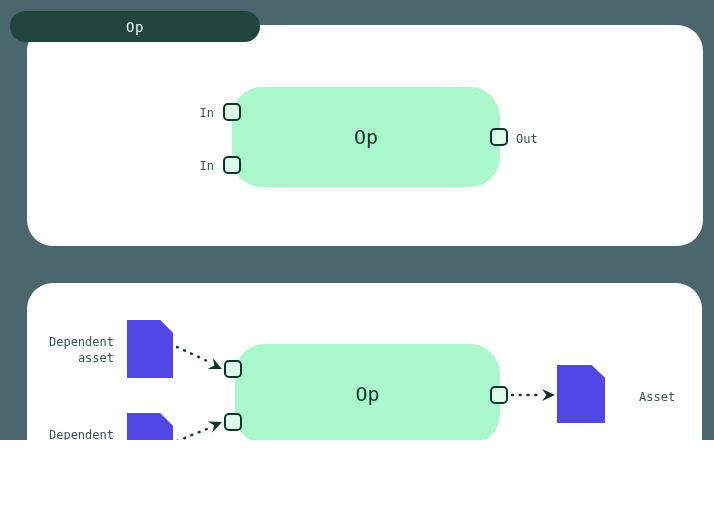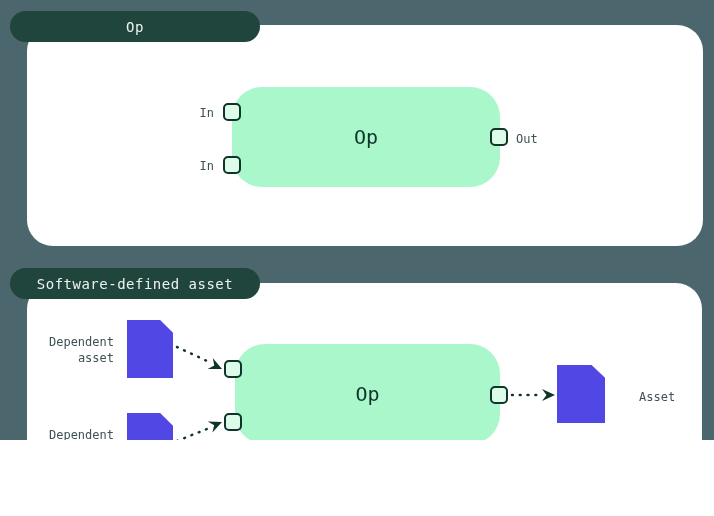--- a/index.html
+++ b/index.html
@@ -101,23 +101,20 @@
     <span>Op</span>
   </div>
   <div class="handle" id="h-in1"></div>
   <div class="handle" id="h-in2"></div>
   <div class="handle" id="h-out1"></div>
   <div class="lbl" id="lbl-in1">In</div>
   <div class="lbl" id="lbl-in2">In</div>
   <div class="lbl" id="lbl-out1">Out</div>
 
   <section class="panel" id="panel-sda"></section>
-  <div class="tab" id="tab-sda">
-    <span>Software-defined asset</span>
-  </div>
 
   <svg id="arrow-layer" viewBox="0 0 714 516" xmlns="http://www.w3.org/2000/svg">
     <g>
       <line class="dots" x1="177" y1="347" x2="207" y2="361"></line>
       <polygon class="head" points="0,0 -13,-6 -8.5,0 -13,6" transform="translate(222,369) rotate(25)"></polygon>
     </g>
     <g>
       <line class="dots" x1="177" y1="441" x2="207" y2="429"></line>
       <polygon class="head" points="0,0 -13,-6 -8.5,0 -13,6" transform="translate(222,422) rotate(-23)"></polygon>
     </g>

